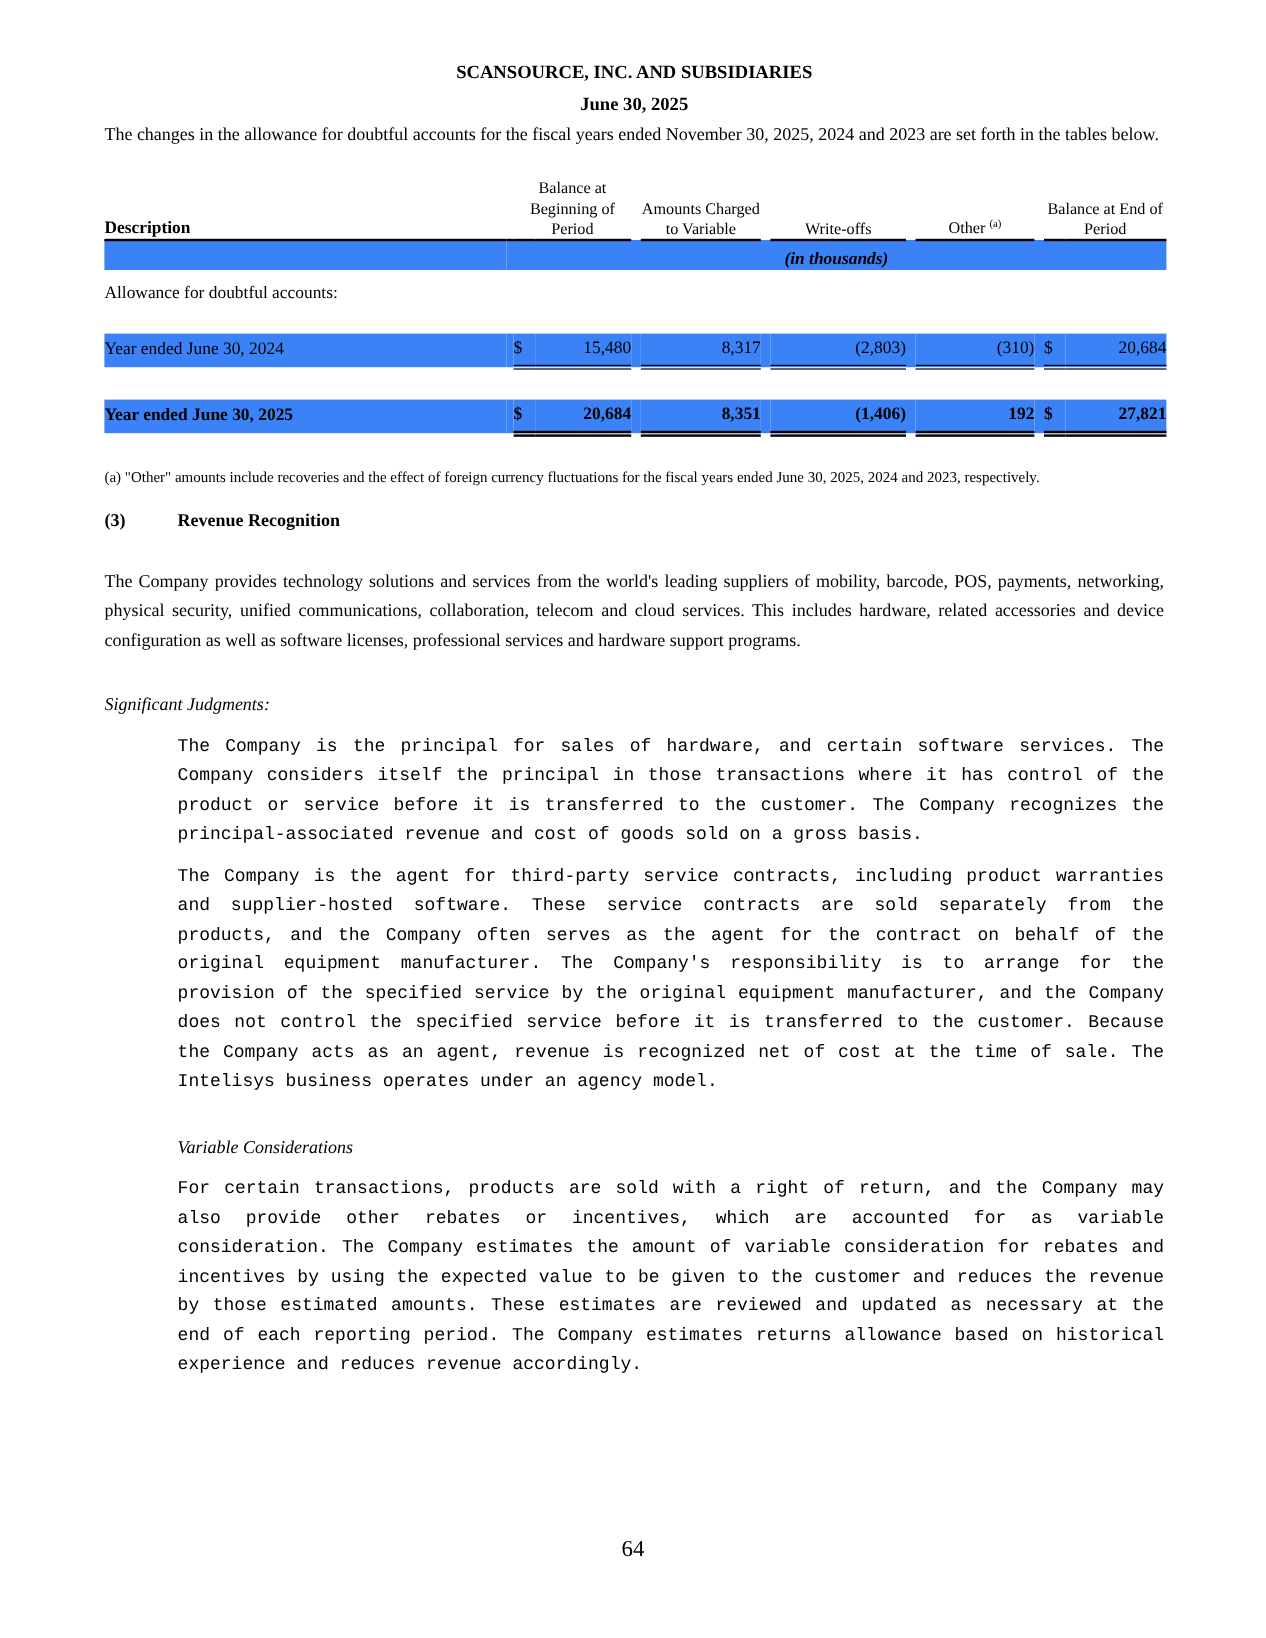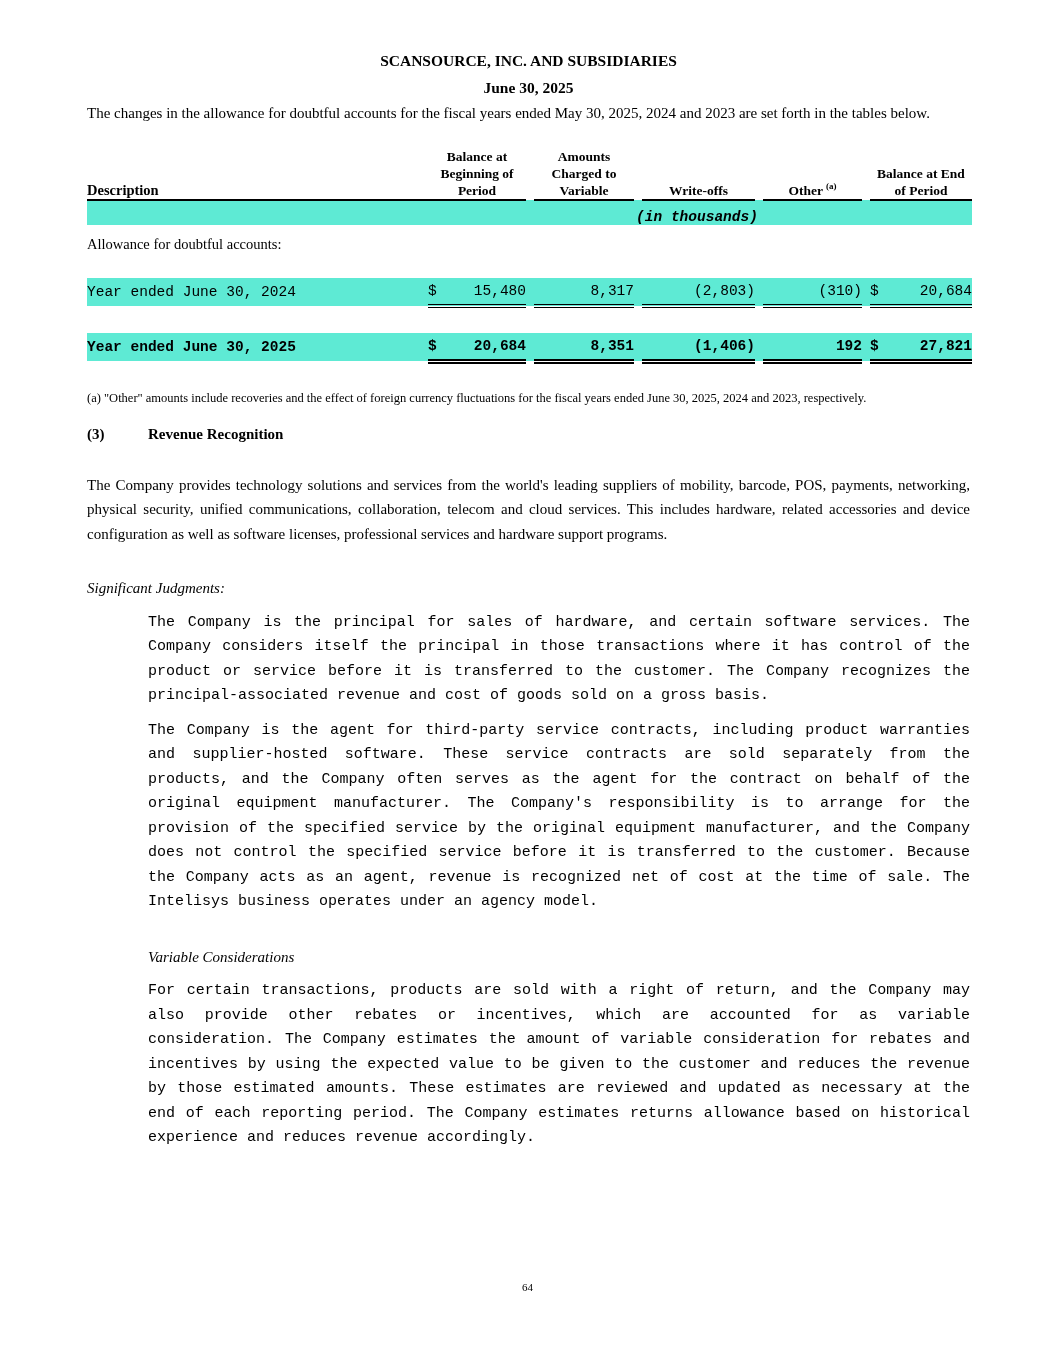--- a/index.html
+++ b/index.html
@@ -41,29 +41,29 @@
     font-size: 14.5px;
   }
   table.fin th, table.fin td { padding: 0; vertical-align: bottom; }
   .desc-h {
     text-align: left;
     font-weight: bold;
     font-size: 14.5px;
     padding-bottom: 4px;
   }
   .colh {
-    font-weight: bold;
+    font-weight: normal;
     text-align: center;
     font-size: 13.5px;
     line-height: 17px;
     padding-bottom: 4px;
   }
   .colh sup { font-size: 9px; }
   .bline { border-bottom: 2.5px solid #000; }
-  tr.grayband td { background: #5eead4; font-family: Liberation Mono, monospace; }
+  tr.grayband td { background: #3b82f6; }
   .units {
     text-align: center;
     font-style: italic;
     font-weight: bold;
     height: 24px;
     vertical-align: middle;
     font-size: 14.5px;
   }
   tr.thin-sp td { height: 6px; }
   .allowance { height: 22px; vertical-align: middle; }
@@ -96,35 +96,35 @@
   .mt28 { margin-top: 10px; font-family: Liberation Mono, monospace; }
   .mt34 { margin-top: 34px; }
   .indent { margin-left: 61px; }
   .ital { font-style: italic; }
   .page-number {
     position: absolute;
     top: 1281px;
     left: 0;
     width: 100%;
     text-align: center;
-    font-size: 11px;
+    font-size: 19px;
   }
 </style>
 </head>
 <body>
 
 <div class="page">
   <div class="content">
 
     <div class="title-block">
       <div>SCANSOURCE, INC. AND SUBSIDIARIES</div>
       <div>June 30, 2025</div>
     </div>
 
-    <p class="intro para">The changes in the allowance for doubtful accounts for the fiscal years ended May 30, 2025, 2024 and 2023 are set forth in the tables below.</p>
+    <p class="intro para">The changes in the allowance for doubtful accounts for the fiscal years ended November 30, 2025, 2024 and 2023 are set forth in the tables below.</p>
 
     <table class="fin">
       <colgroup>
         <col style="width:335px">
         <col style="width:6px">
         <col style="width:18px">
         <col style="width:80px">
         <col style="width:8px">
         <col style="width:100px">
         <col style="width:8px">

